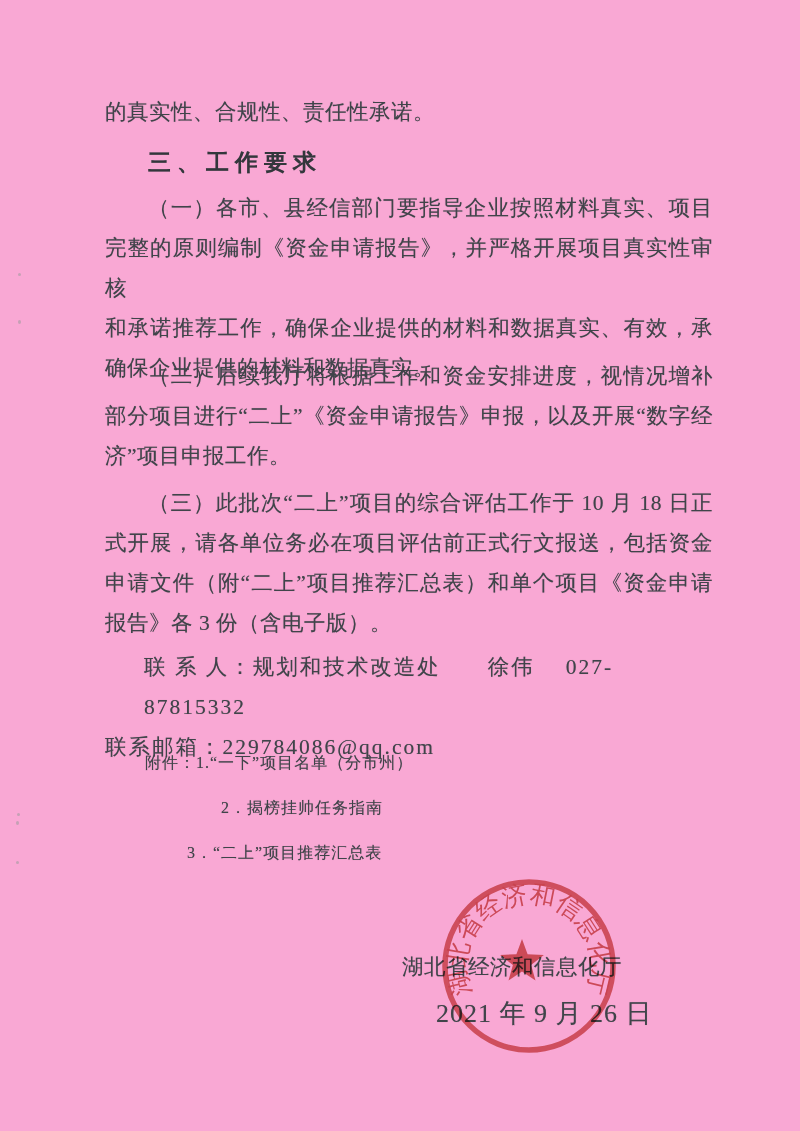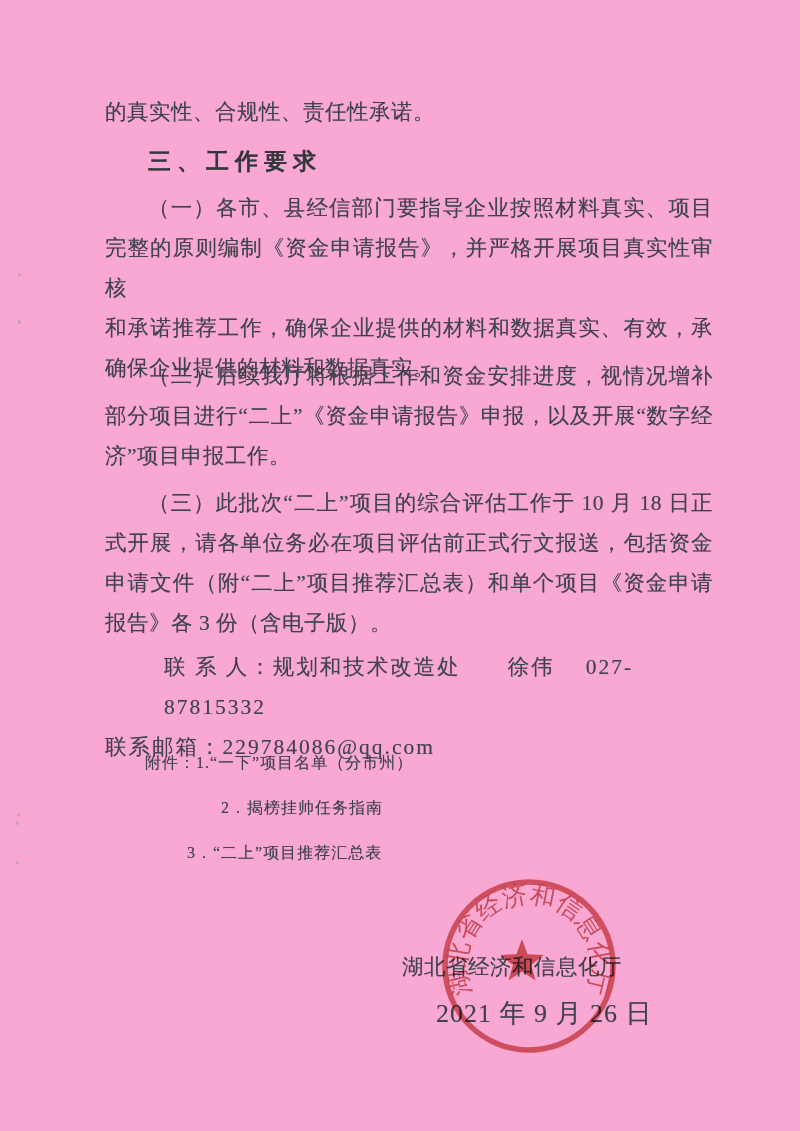--- a/index.html
+++ b/index.html
@@ -15,21 +15,21 @@
   .line {
     font-size:21.5px;
     line-height:40px;
     letter-spacing:0.5px;
     text-shadow:0 0 0.7px rgba(64,68,74,0.45);
     white-space:pre-wrap;
   }
   .just { text-align:justify; text-align-last:justify; text-justify:inter-character; }
   .indent { text-indent:43px; }
   .heading {
-    font-family:Liberation Mono, monospace;
+    font-family:Liberation Serif, serif;
     font-weight:bold;
     font-size:23px;
     letter-spacing:6px;
     color:#33373c;
     line-height:40px;
     text-shadow:0 0 0.6px rgba(51,55,60,0.5);
   }
   .contact { letter-spacing:2px; }
   .attach-row { position:relative; font-size:16px; line-height:45px; letter-spacing:1px;
                 text-shadow:0 0 0.7px rgba(64,68,74,0.45); white-space:pre-wrap; }
@@ -81,21 +81,21 @@
   </div>
 
   <div class="col" style="top:483px">
     <div class="line just indent">（三）此批次“二上”项目的综合评估工作于 10 月 18 日正</div>
     <div class="line just">式开展，请各单位务必在项目评估前正式行文报送，包括资金</div>
     <div class="line just">申请文件（附“二上”项目推荐汇总表）和单个项目《资金申请</div>
     <div class="line">报告》各 3 份（含电子版）。</div>
   </div>
 
   <div class="col" style="top:647px">
-    <div class="line contact" style="margin-left:59px">联 系 人：规划和技术改造处　　徐伟　 027-87815332</div>
+    <div class="line contact" style="margin-left:39px">联 系 人：规划和技术改造处　　徐伟　 027-87815332</div>
     <div class="line contact" style="">联系邮箱：229784086@qq.com</div>
   </div>
 
   <div class="col" style="top:740px">
     <div class="attach-row" style="margin-left:40px"><span>附件：</span><span>1.“一下”项目名单（分市州）</span></div>
     <div class="attach-row" style="margin-left:116px">2．揭榜挂帅任务指南</div>
     <div class="attach-row" style="margin-left:82px">3．“二上”项目推荐汇总表</div>
   </div>
 
   <div class="sig">湖北省经济和信息化厅</div>

